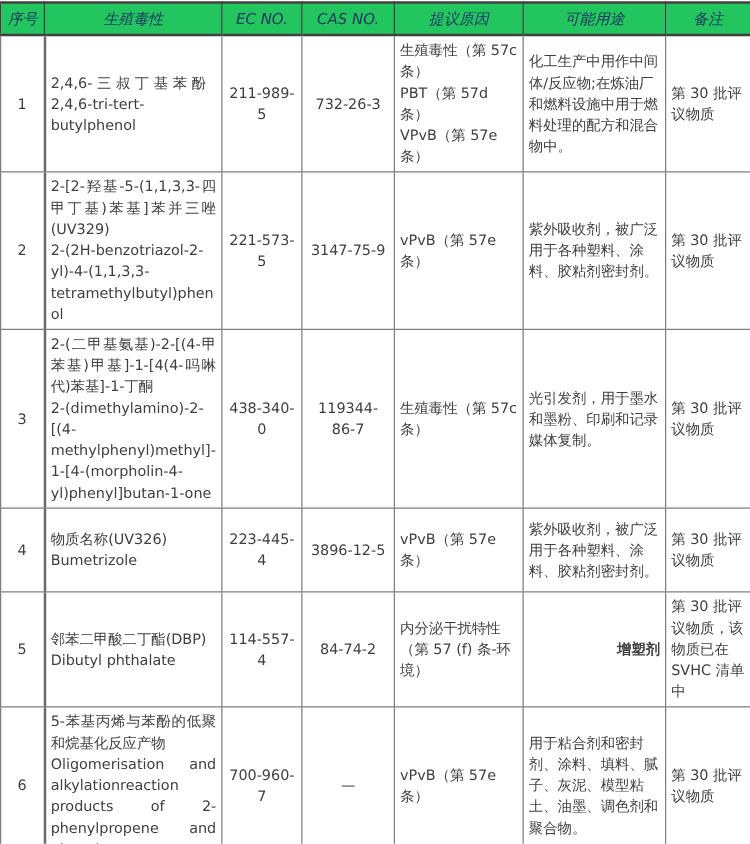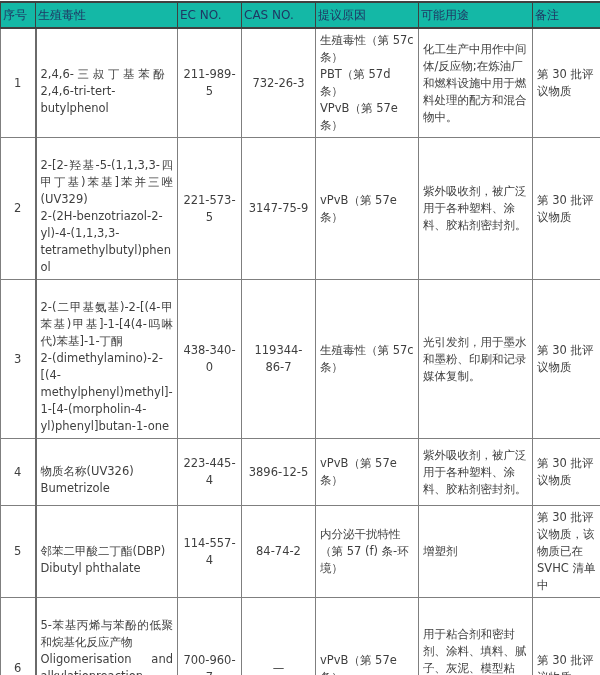--- a/index.html
+++ b/index.html
@@ -19,46 +19,47 @@
   }
   col.c-seq    { width: 35px; }
   col.c-name   { width: 142px; }
   col.c-ec     { width: 64px; }
   col.c-cas    { width: 74px; }
   col.c-reason { width: 103px; }
   col.c-use    { width: 114px; }
   col.c-remark { width: 68px; }
 
   th {
-    background: #14b8a6;
+    background: #22c55e;
     color: #1f3864;
     font-size: 12px;
     font-weight: normal;
     border: 1px solid #404040;
     border-bottom: 2px solid #404040;
     height: 22px;
     padding: 1px 2px;
-    text-align: left;
+    text-align: center;
     vertical-align: middle;
+    font-style: italic;
   }
   td {
     border: 1px solid #7f7f7f;
     font-size: 11.5px;
     line-height: 17px;
     padding: 3px 4px;
     vertical-align: middle;
     word-wrap: break-word;
     overflow: hidden;
   }
   td.seq { text-align: center; border-right: 2px solid #6a6a6a; }
   td.ec, td.cas { text-align: center; }
   td.name { text-align: justify; }
-  td.name .cn { margin-bottom: 0; margin-top: 16px; }
+  td.name .cn { margin-bottom: 0; }
   td.reason, td.use, td.remark { white-space: pre-line; text-align: left; }
-  td.center { text-align: left; }
+  td.center { text-align: right; font-weight: bold; }
   tr.r1 { height: 93px; }
   tr.r2 { height: 94px; }
   tr.r3 { height: 121px; }
   tr.r4 { height: 67px; }
   tr.r5 { height: 92px; }
   tr.r6 { height: 108px; }
 </style>
 </head>
 <body>
 

